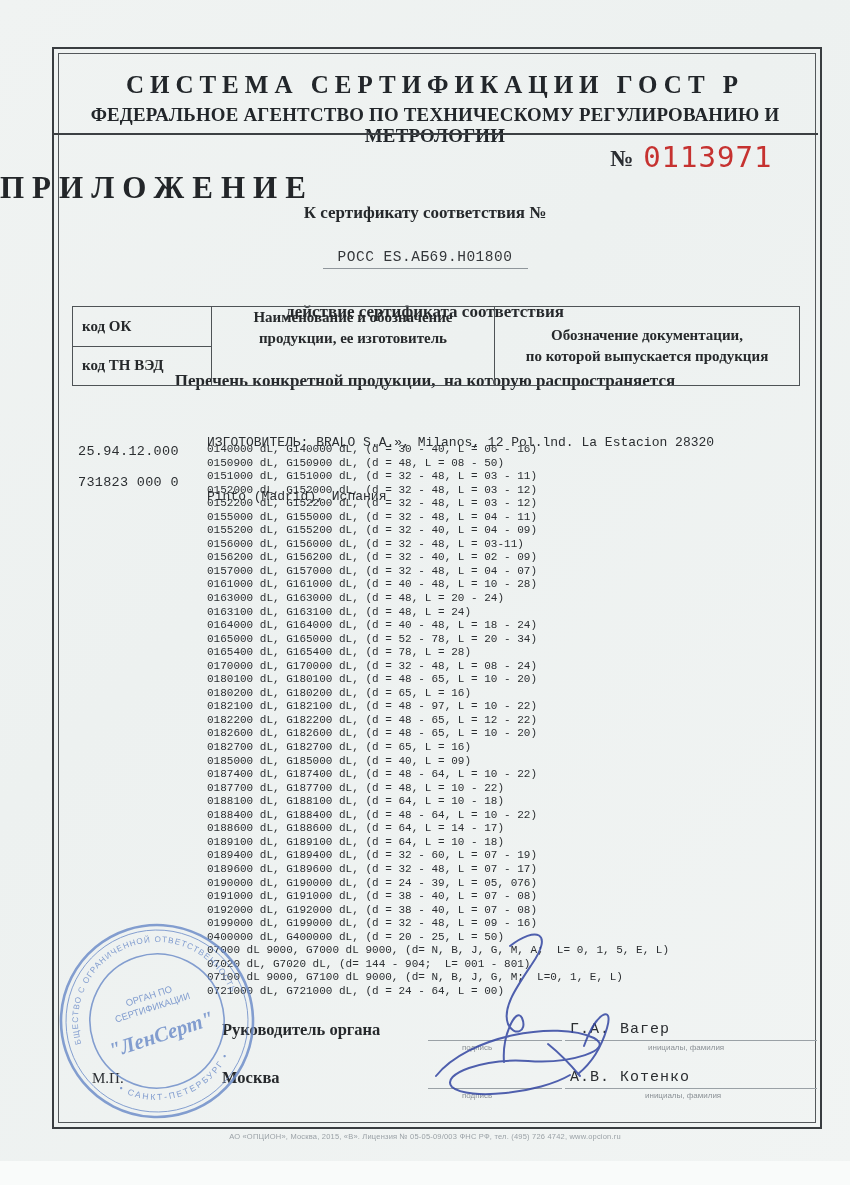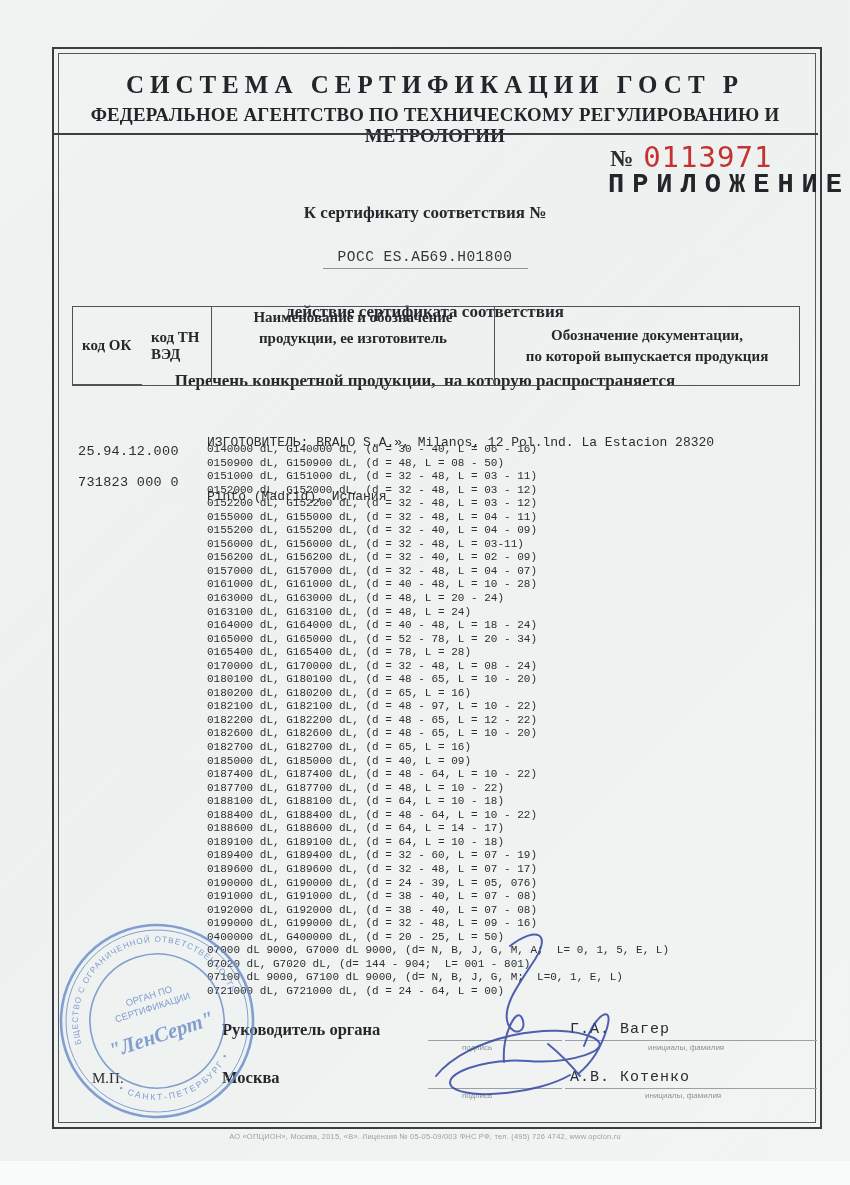--- a/index.html
+++ b/index.html
@@ -12,32 +12,32 @@
   .hdr{position:absolute;left:52px;top:47px;width:766px;height:88px;}
   .hdr-rule{position:absolute;left:52px;top:133px;width:766px;height:2px;background:#3c4043;}
   .title1{position:absolute;left:0;top:24px;width:100%;text-align:center;
     font-weight:bold;font-size:25px;letter-spacing:6px;color:#22262a;}
   .title2{position:absolute;left:0;top:58px;width:100%;text-align:center;
     font-weight:bold;font-size:18.5px;letter-spacing:0.2px;color:#22262a;transform:scaleX(1.02);}
   .numrow{position:absolute;left:610px;top:143px;display:flex;align-items:flex-end;gap:10px;}
   .no-sign{font-size:23px;font-weight:bold;color:#2a2d31;}
   .no-value{font-family:"DejaVu Sans Mono",monospace;font-size:29px;line-height:29px;
     color:#c63230;letter-spacing:1px;}
-  .doc-title{position:absolute;left:0;top:170px;width:100%;text-align:right;
-    font-size:27px;font-weight:bold;letter-spacing:8px;color:#232629;font-family:Liberation Mono, monospace;}
+  .doc-title{position:absolute;left:0;top:170px;width:100%;text-align:left;
+    font-size:31px;font-weight:bold;letter-spacing:8px;color:#232629;}
   .cert-line{position:absolute;left:0;top:203px;width:100%;display:flex;justify-content:center;
     align-items:center;gap:22px;flex-direction:column;}
   .cert-label{font-size:17px;font-weight:bold;color:#26292c;padding-bottom:2px;}
   .cert-num-wrap{display:inline-block;border-bottom:1.3px solid #8f969b;padding:0 10px 3px 10px;min-width:185px;text-align:center;}
   .cert-num{font-family:"Liberation Mono",monospace;font-size:14.5px;color:#34373a;letter-spacing:0.5px;}
   .subtitle{position:absolute;left:0;top:254px;width:100%;text-align:center;
     font-size:17px;font-weight:bold;color:#26292c;line-height:23px;white-space:pre;}
   .thead{position:absolute;left:72px;top:306px;width:726px;height:78px;border:1.2px solid #4e5356;
     display:grid;grid-template-columns:139px 283px 1fr;font-size:15px;font-weight:bold;color:#26292b;}
-  .cell-codes{border-right:1.2px solid #4e5356;display:flex;flex-direction:row;}
+  .cell-codes{border-right:1.2px solid #4e5356;display:flex;flex-direction:column;}
   .cell-codes .half{flex:1;display:flex;align-items:center;padding-left:9px;}
   .cell-codes .half.first{border-bottom:1.2px solid #4e5356;}
   .cell-mid{border-right:1.2px solid #4e5356;display:flex;flex-direction:column;
     align-items:center;text-align:center;line-height:21px;}
   .cell-right{display:flex;flex-direction:column;align-items:center;justify-content:center;
     text-align:center;line-height:21px;}
   .mfr{position:absolute;left:207px;top:398px;font-family:"Liberation Mono",monospace;
     font-size:13px;line-height:18px;color:#2b2e31;white-space:pre;}
   .code{position:absolute;left:78px;font-family:"Liberation Mono",monospace;
     font-size:13.5px;color:#2b2e31;letter-spacing:0.3px;white-space:pre;}

